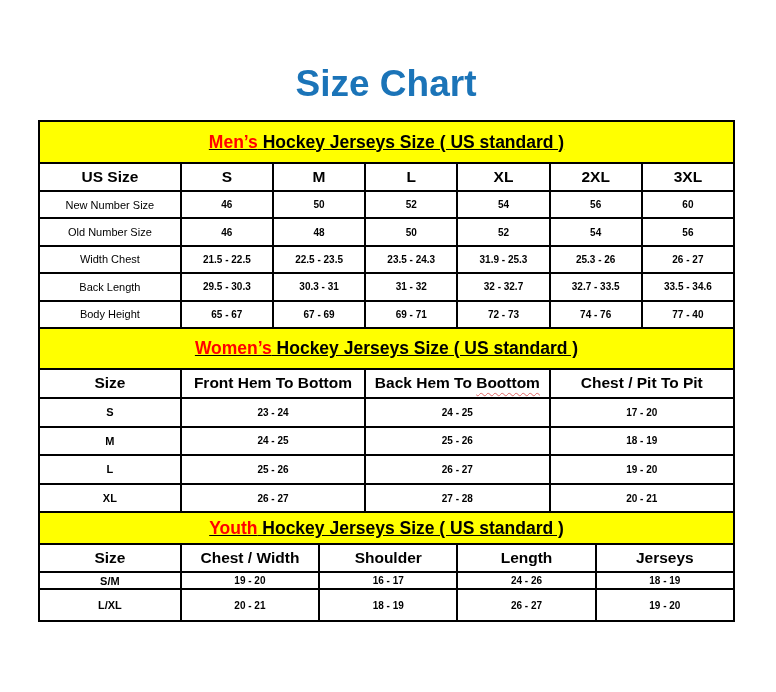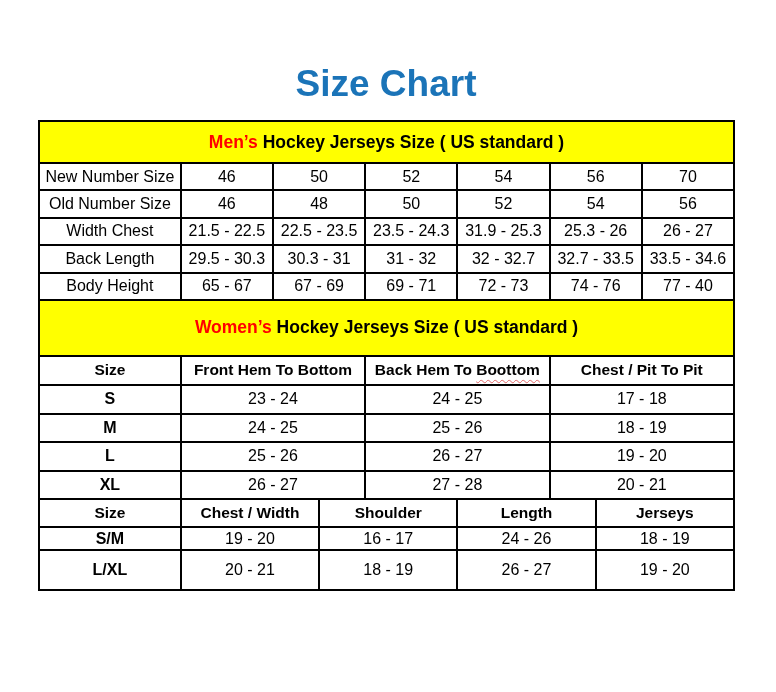--- a/index.html
+++ b/index.html
@@ -37,48 +37,49 @@
     text-align: center;
     vertical-align: middle;
     padding: 0 2px;
     overflow: hidden;
     white-space: nowrap;
   }
   td.banner {
     background: var(--banner-yellow, #FFFF00);
     font-weight: 700;
     font-size: 17.5px;
+    text-decoration: underline;
   }
   .hl { color: var(--highlight-red, #FF0000); }
   th.hdr {
     font-weight: 700;
     font-size: 15.5px;
   }
-  td.rowlabel { font-size: 16px; }
+  td.rowlabel { font-size: 11px; }
   td.rowlabel.bold { font-weight: 700; }
-  td.val { font-size: 16px; font-weight: 400; }
+  td.val { font-size: 10px; font-weight: 700; }
   .squiggle {
     text-decoration-line: underline;
     text-decoration-style: wavy;
     text-decoration-color: #E06666;
     text-decoration-thickness: 1px;
     text-underline-offset: 4px;
     text-align: center;
   }
   
   .s0 tr.banner-row { height: 42px; }
   .s0 tr.header-row { height: 28px; }
   .s0 tr.data-row   { height: 27.4px; }
-  .s1 tr.banner-row { height: 56px; border-radius: 6px; }
+  .s1 tr.banner-row { height: 41px; border-radius: 6px; }
   .s1 tr.header-row { height: 29px; }
   .s1 tr.data-row   { height: 28.6px; }
   .s2 tr.banner-row { height: 32px; }
   .s2 tr.header-row { height: 28px; }
-  .s2 tr.data-row   { height: 23px; }
-  .s2 tr.data-row.last { height: 40px; }
+  .s2 tr.data-row   { height: 17px; }
+  .s2 tr.data-row.last { height: 32px; }
 </style>
 </head>
 <body style="background: rgb(255, 255, 255);">
 
 <div class="page-title">Size Chart</div>
 
 <div class="chart">
   <table class="s0">
       <colgroup>
         <col style="width: 20.4%;">
@@ -86,28 +87,37 @@
         <col>
         <col>
         <col>
         <col>
         <col>
       </colgroup>
       <tbody>
         <tr class="banner-row">
           <td class="banner" colspan="7"><span class="hl">Men’s</span><span> Hockey Jerseys Size ( US standard )</span></td>
         </tr>
+        <tr class="header-row">
+          <th class="hdr">US Size</th>
+          <th class="hdr">S</th>
+          <th class="hdr">M</th>
+          <th class="hdr">L</th>
+          <th class="hdr">XL</th>
+          <th class="hdr">2XL</th>
+          <th class="hdr">3XL</th>
+        </tr>
         <tr class="data-row">
           <td class="rowlabel">New Number Size</td>
           <td class="val">46</td>
           <td class="val">50</td>
           <td class="val">52</td>
           <td class="val">54</td>
           <td class="val">56</td>
-          <td class="val">70</td>
+          <td class="val">60</td>
         </tr>
         <tr class="data-row">
           <td class="rowlabel">Old Number Size</td>
           <td class="val">46</td>
           <td class="val">48</td>
           <td class="val">50</td>
           <td class="val">52</td>
           <td class="val">54</td>
           <td class="val">56</td>
         </tr>
@@ -154,21 +164,21 @@
         <tr class="header-row">
           <th class="hdr">Size</th>
           <th class="hdr">Front Hem To Bottom</th>
           <th class="hdr"><span>Back Hem To </span><span class="squiggle">Boottom</span></th>
           <th class="hdr">Chest / Pit To Pit</th>
         </tr>
         <tr class="data-row">
           <td class="rowlabel bold">S</td>
           <td class="val">23 - 24</td>
           <td class="val">24 - 25</td>
-          <td class="val">17 - 18</td>
+          <td class="val">17 - 20</td>
         </tr>
         <tr class="data-row">
           <td class="rowlabel bold">M</td>
           <td class="val">24 - 25</td>
           <td class="val">25 - 26</td>
           <td class="val">18 - 19</td>
         </tr>
         <tr class="data-row">
           <td class="rowlabel bold">L</td>
           <td class="val">25 - 26</td>
@@ -185,20 +195,23 @@
     </table>
   <table class="s2">
       <colgroup>
         <col style="width: 20.4%;">
         <col>
         <col>
         <col>
         <col>
       </colgroup>
       <tbody>
+        <tr class="banner-row">
+          <td class="banner" colspan="5"><span class="hl">Youth</span><span> Hockey Jerseys Size ( US standard )</span></td>
+        </tr>
         <tr class="header-row">
           <th class="hdr">Size</th>
           <th class="hdr">Chest / Width</th>
           <th class="hdr">Shoulder</th>
           <th class="hdr">Length</th>
           <th class="hdr">Jerseys</th>
         </tr>
         <tr class="data-row">
           <td class="rowlabel bold">S/M</td>
           <td class="val">19 - 20</td>

